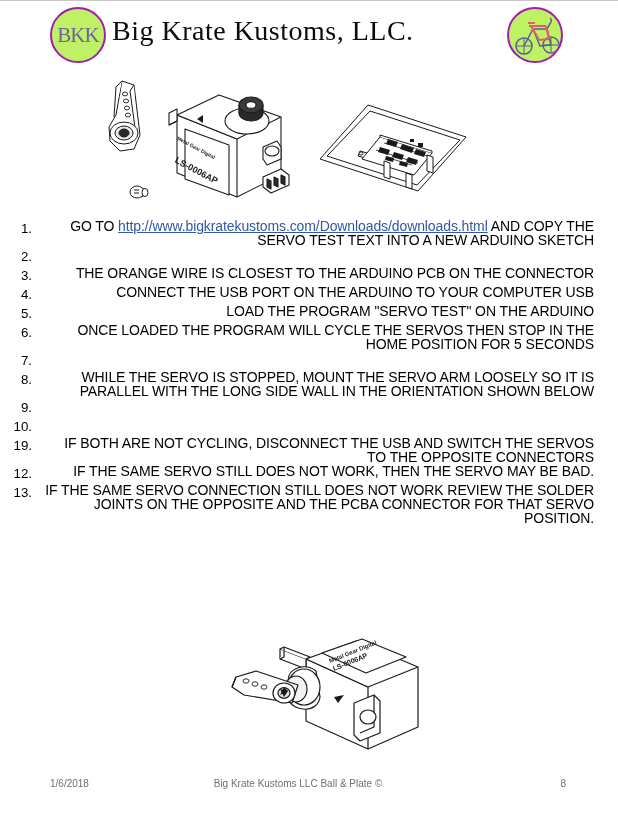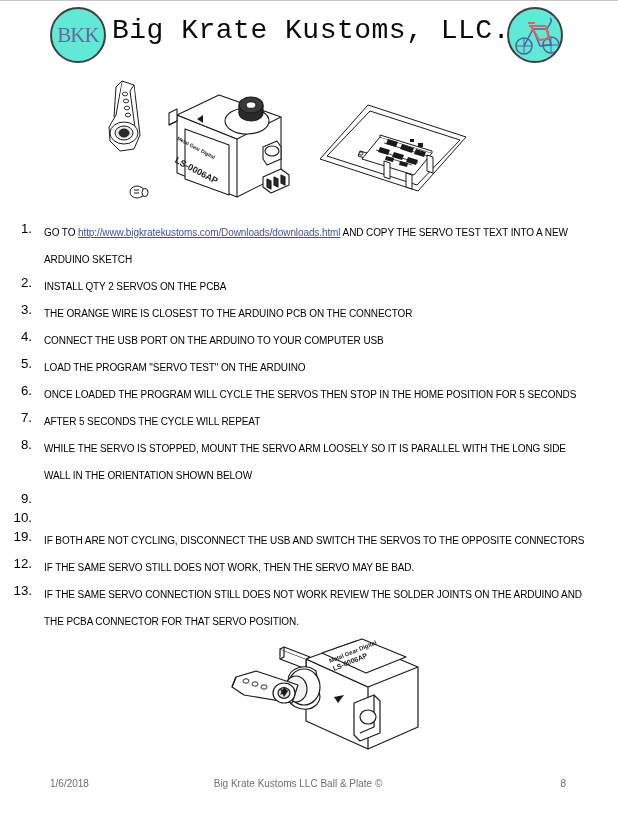--- a/index.html
+++ b/index.html
@@ -28,22 +28,22 @@
   
   #header {
     position: absolute;
     left: 0; top: 0;
     width: 618px;
     height: 70px;
   }
   .logo-circle {
     position: absolute;
     border-radius: 50%;
-    background: #5eead4;
-    border: 2px solid #404040;
+    background: #bef264;
+    border: 2px solid #a21caf;
     box-sizing: border-box;
     overflow: hidden;
   }
   #logo-bkk {
     left: 50px; top: 6px;
     width: 56px; height: 56px;
   }
   #logo-bkk-text {
     position: absolute;
     left: 0; top: 0;
@@ -63,27 +63,26 @@
   }
   #logo-bike svg {
     position: absolute;
     left: 0; top: 0;
   }
   #title {
     position: absolute;
     left: 112px;
     top: 13px;
     width: 390px;
-    font-family: Liberation Mono, monospace;
+    font-family: Liberation Serif, serif;
     font-size: 28px;
     line-height: 34px;
     letter-spacing: 0.5px;
     color: #0b0b0b;
     white-space: nowrap;
-    text-align: center;
   }
 
   
   #figures-top {
     position: absolute;
     left: 0;
     top: 68px;
     width: 618px;
     height: 145px;
   }
@@ -134,23 +133,24 @@
     flex: 0 0 44px;
     text-align: right;
     padding-right: 12px;
     box-sizing: border-box;
     font-size: 13.3px;
     line-height: 19px;
     white-space: nowrap;
   }
   .step-text {
     flex: 1 1 auto;
-    font-size: 10px;
-    line-height: 27px;
+    font-size: 14px;
+    line-height: 14px;
     letter-spacing: -0.1px;
+    text-align: right;
   }
   .step-text a,
   .link {
     color: #3257a5;
     text-decoration: underline;
   }
 
   
   #figures-bottom {
     position: absolute;
@@ -324,21 +324,20 @@
 
   <div id="steps">
 
     <div class="step">
       <div class="step-num">1.</div>
       <div class="step-text"><span>GO TO </span><a href="#" class="link">http://www.bigkratekustoms.com/Downloads/downloads.html</a><span> AND COPY THE SERVO TEST TEXT INTO A NEW ARDUINO SKETCH</span></div>
     </div>
 
     <div class="step">
       <div class="step-num">2.</div>
-      <div class="step-text">INSTALL QTY 2 SERVOS ON THE PCBA</div>
     </div>
 
     <div class="step">
       <div class="step-num">3.</div>
       <div class="step-text">THE ORANGE WIRE IS CLOSEST TO THE ARDUINO PCB ON THE CONNECTOR</div>
     </div>
 
     <div class="step">
       <div class="step-num">4.</div>
       <div class="step-text">CONNECT THE USB PORT ON THE ARDUINO TO YOUR COMPUTER USB</div>
@@ -349,21 +348,20 @@
       <div class="step-text">LOAD THE PROGRAM "SERVO TEST" ON THE ARDUINO</div>
     </div>
 
     <div class="step">
       <div class="step-num">6.</div>
       <div class="step-text">ONCE LOADED THE PROGRAM WILL CYCLE THE SERVOS THEN STOP IN THE HOME POSITION FOR 5 SECONDS</div>
     </div>
 
     <div class="step">
       <div class="step-num">7.</div>
-      <div class="step-text">AFTER 5 SECONDS THE CYCLE WILL REPEAT</div>
     </div>
 
     <div class="step">
       <div class="step-num">8.</div>
       <div class="step-text">WHILE THE SERVO IS STOPPED, MOUNT THE SERVO ARM LOOSELY SO IT IS PARALLEL WITH THE LONG SIDE WALL IN THE ORIENTATION SHOWN BELOW</div>
     </div>
 
     <div class="step">
       <div class="step-num">9.</div>
     </div>
@@ -377,21 +375,21 @@
       <div class="step-text">IF BOTH ARE NOT CYCLING, DISCONNECT THE USB AND SWITCH THE SERVOS TO THE OPPOSITE CONNECTORS</div>
     </div>
 
     <div class="step">
       <div class="step-num">12.</div>
       <div class="step-text">IF THE SAME SERVO STILL DOES NOT WORK, THEN THE SERVO MAY BE BAD.</div>
     </div>
 
     <div class="step">
       <div class="step-num">13.</div>
-      <div class="step-text">IF THE SAME SERVO CONNECTION STILL DOES NOT WORK REVIEW THE SOLDER JOINTS ON THE ARDUINO AND THE PCBA CONNECTOR FOR THAT SERVO POSITION.</div>
+      <div class="step-text">IF THE SAME SERVO CONNECTION STILL DOES NOT WORK REVIEW THE SOLDER JOINTS ON THE OPPOSITE AND THE PCBA CONNECTOR FOR THAT SERVO POSITION.</div>
     </div>
   </div>
 
   <div id="figures-bottom">
     <div class="fig" id="fig-servo-arm">
       <svg width="200" height="124" viewBox="0 0 200 124">
         <g fill="#ffffff" stroke="#1a1a1a" stroke-width="1.2" stroke-linejoin="round">
 
           <path d="M84 22 L84 84 L146 112 L146 50 Z"></path>
           <path d="M84 22 L134 4 L196 30 L146 50 Z"></path>

